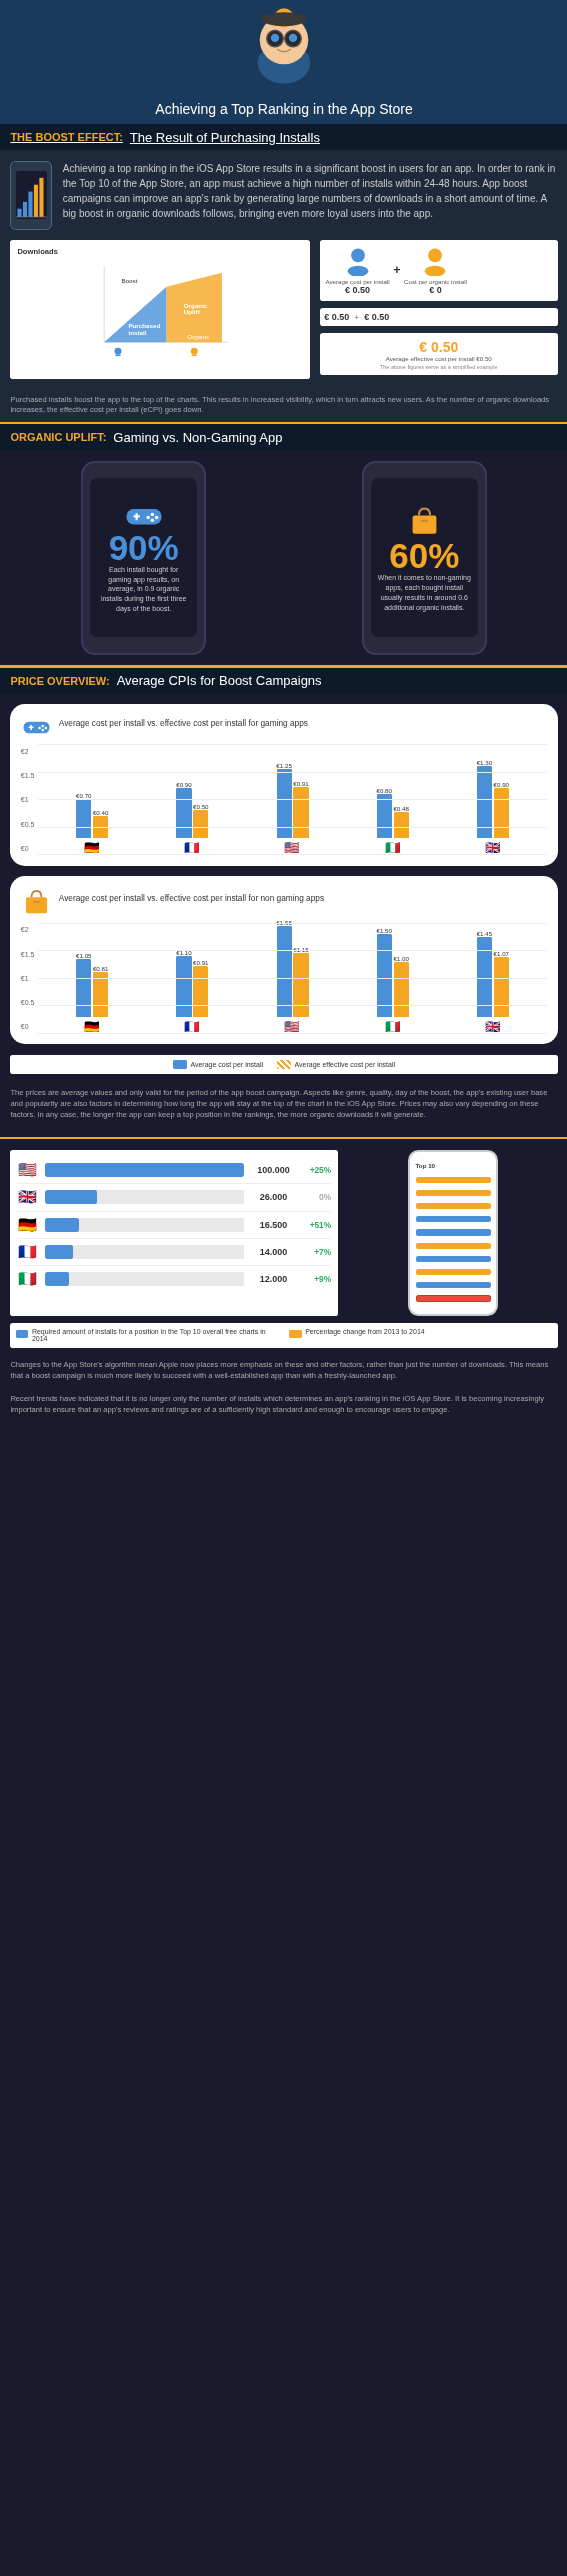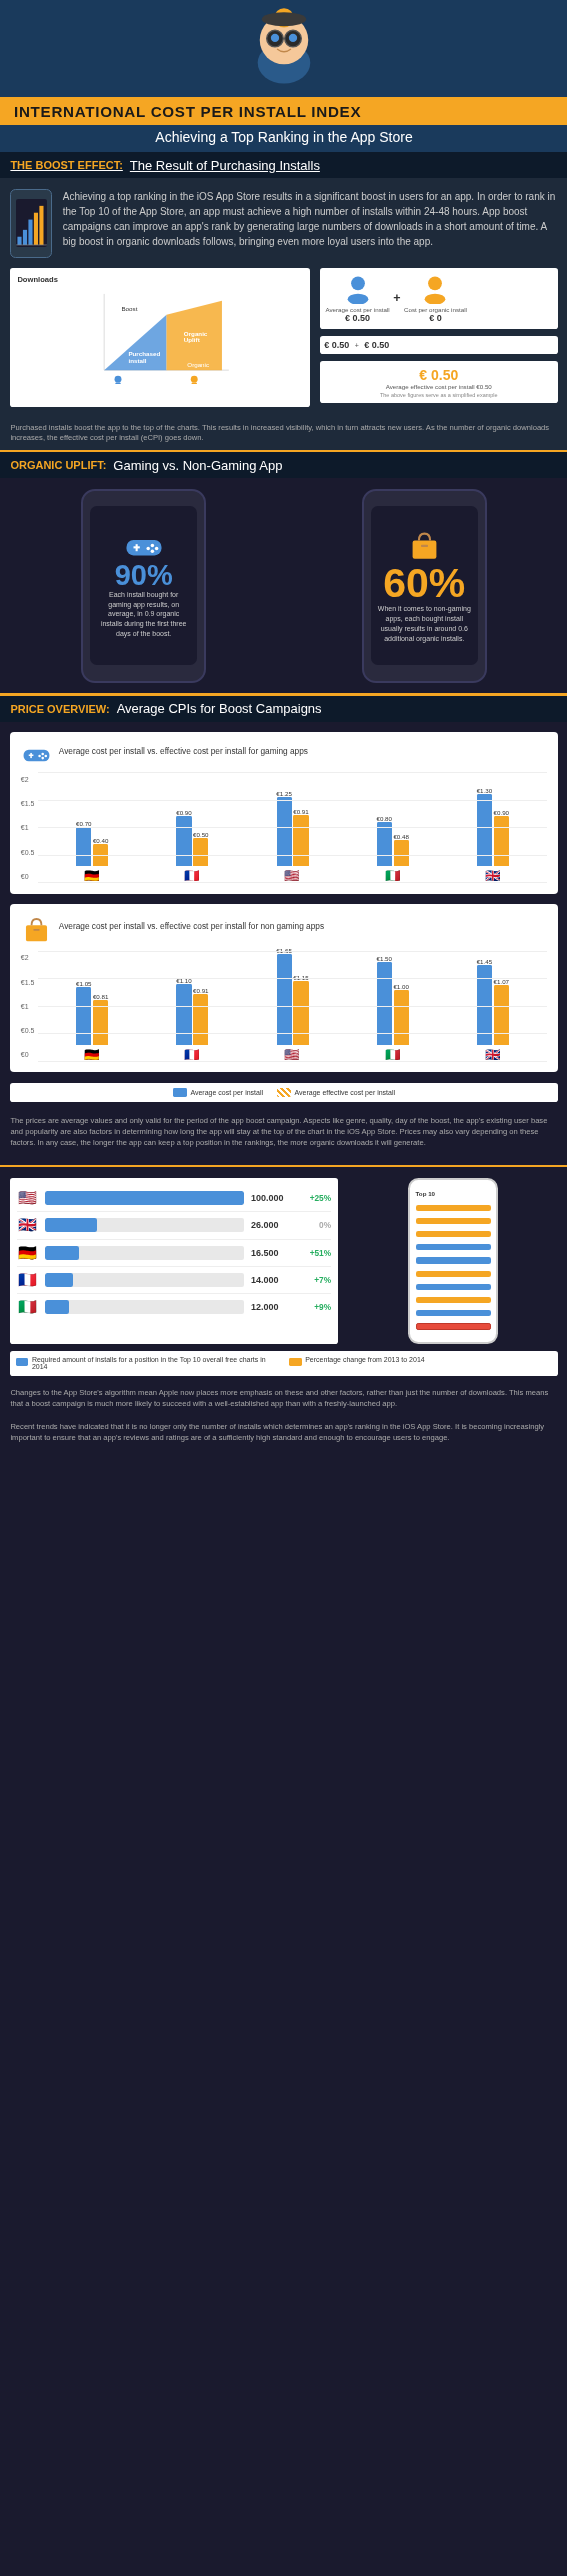--- a/index.html
+++ b/index.html
@@ -196,21 +196,21 @@
       padding: 7px;
     }
 
     
     .price-section {
       background: #1a1a2e;
       padding: 10.4px;
     }
     .price-chart-wrap {
       background: #fff;
-      border-radius: 4px;
+      border-radius: 15px;
       padding: 10.4px;
       margin-bottom: 10.4px;
     }
     .price-chart-title {
       font-size: 8.3px;
       color: #333;
       text-align: center;
       margin-bottom: 7px;
     }
     .bar-chart {
@@ -344,21 +344,21 @@
     .installs-bar-fill {
       height: 100%;
       background: #4a90d9;
       border-radius: 2.1px;
     }
     .installs-number {
       font-size: 9px;
       font-weight: bold;
       color: #333;
       width: 45px;
-      text-align: left;
+      text-align: center;
     }
     .installs-pct {
       font-size: 8.3px;
       font-weight: bold;
       width: 28px;
       text-align: right;
     }
     .pct-green { color: #27ae60; }
     .pct-neutral { color: #aaa; }
 
@@ -440,23 +440,20 @@
       <circle cx="52" cy="50" r="12" fill="#2a2a2a" stroke="#555" stroke-width="2"></circle>
       <circle cx="78" cy="50" r="12" fill="#2a2a2a" stroke="#555" stroke-width="2"></circle>
       <circle cx="52" cy="49" r="6" fill="#4a90d9"></circle>
       <circle cx="78" cy="49" r="6" fill="#4a90d9"></circle>
       <line x1="64" y1="50" x2="66" y2="50" stroke="#555" stroke-width="2"></line>
 
       <path d="M 55 65 Q 65 73 75 65" stroke="#c0874a" stroke-width="2" fill="none"></path>
 
       <ellipse cx="65" cy="22" rx="32" ry="10" fill="#3a3a3a"></ellipse>
     </svg>
-  </div>
-  <div class="header-title-bar">
-    <h1>INTERNATIONAL COST PER INSTALL INDEX</h1>
   </div>
   <div class="header-subtitle">
     <h2>Achieving a Top Ranking in the App Store</h2>
   </div>
 </div>
 
 <div class="dark-section-header">
   <div class="section-header" style="padding:0;text-decoration:underline;">
     <span class="section-header-label">THE BOOST EFFECT:</span>
     <span class="section-header-desc">The Result of Purchasing Installs</span>
@@ -570,36 +567,36 @@
 
           <svg width="42" height="28" viewBox="0 0 60 40">
             <rect x="5" y="10" width="50" height="22" rx="10" fill="#4a90d9"></rect>
             <rect x="18" y="16" width="3" height="10" fill="#fff"></rect>
             <rect x="15" y="19" width="9" height="3" fill="#fff"></rect>
             <circle cx="42" cy="18" r="2.5" fill="#fff"></circle>
             <circle cx="48" cy="22" r="2.5" fill="#fff"></circle>
             <circle cx="36" cy="22" r="2.5" fill="#fff"></circle>
             <circle cx="42" cy="26" r="2.5" fill="#fff"></circle>
           </svg>
-          <div style="font-size:29px;font-weight:900;color:#4a90d9;line-height:1;">90%</div>
+          <div style="font-size:35px;font-weight:900;color:#4a90d9;line-height:1;">90%</div>
           <div style="font-size:7px;color:#ccc;text-align:center;line-height:1.4;">Each install bought for gaming app results, on average, in 0.9 organic installs during the first three days of the boost.</div>
         </div>
       </div>
     </div>
 
     <div class="organic-phone-wrap">
       <div class="big-phone">
         <div class="big-phone-screen">
 
           <svg width="35" height="35" viewBox="0 0 50 50">
             <rect x="8" y="18" width="34" height="26" rx="3" fill="#f5a623"></rect>
             <path d="M 17 18 Q 17 8 25 8 Q 33 8 33 18" stroke="#c0874a" stroke-width="3" fill="none"></path>
             <rect x="20" y="24" width="10" height="3" rx="1" fill="#c0874a"></rect>
           </svg>
-          <div style="font-size:41px;font-weight:900;color:#f5a623;line-height:1;">60%</div>
+          <div style="font-size:35px;font-weight:900;color:#f5a623;line-height:1;">60%</div>
           <div style="font-size:7px;color:#ccc;text-align:center;line-height:1.4;">When it comes to non-gaming apps, each bought install usually results in around 0.6 additional organic installs.</div>
         </div>
       </div>
     </div>
   </div>
 </div>
 
 <div class="section-bar"></div>
 <div class="dark-section-header">
   <div class="section-header" style="padding:0;">

